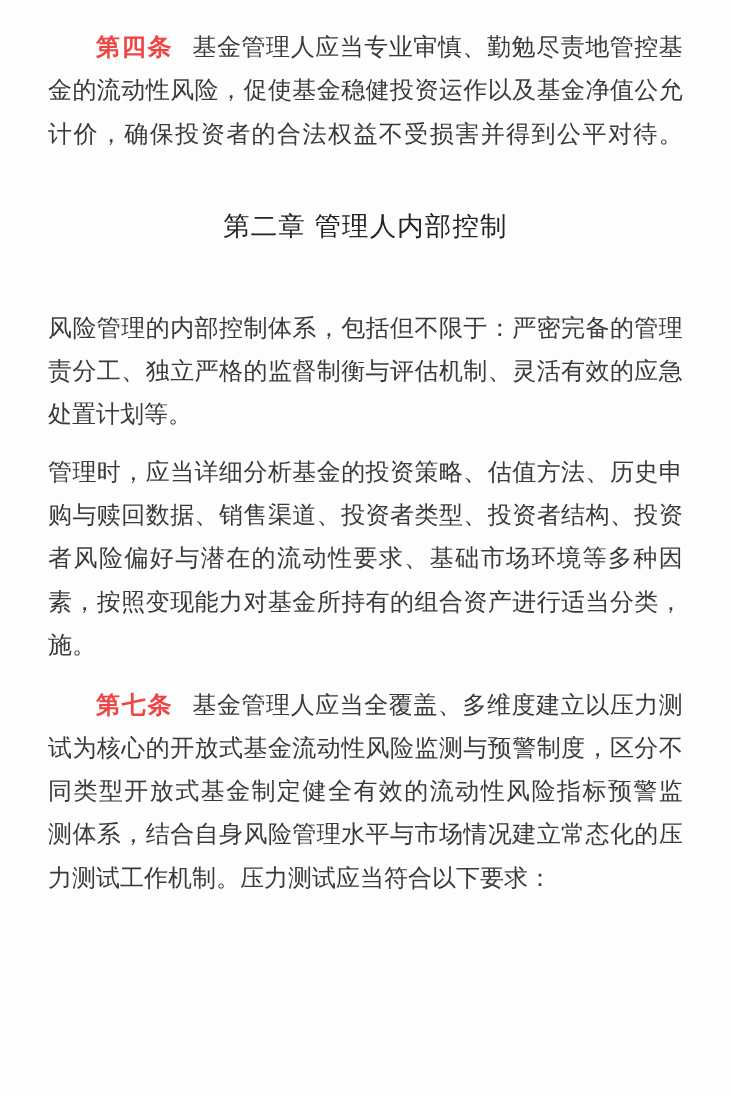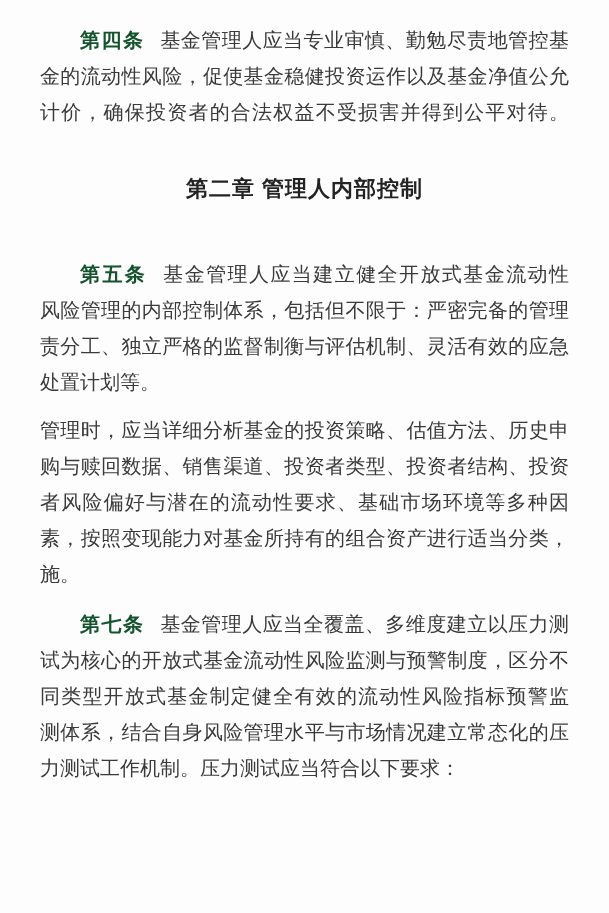--- a/index.html
+++ b/index.html
@@ -31,27 +31,27 @@
     overflow: hidden;
   }
   .line.flush {
     text-align-last: left;
   }
   .line.first {
     text-indent: 2em;
   }
   .article-label {
     font-weight: bold;
-    color: #14532d;
+    color: #ef4444;
     margin-right: 0.8em;
     letter-spacing: 1px;
   }
   .chapter-heading {
     font-family: "Liberation Sans", "DejaVu Sans", sans-serif;
-    font-weight: bold;
+    font-weight: normal;
     font-size: 22px;
     line-height: 38px;
     color: #232323;
     text-align: center;
     margin: 40px 0 48px 0;
     letter-spacing: 1px;
   }
   .mt-a6 { margin-top: 12px; }
   .mt-a7 { margin-top: 14px; }
 </style>
@@ -64,23 +64,20 @@
     <div class="line first">
       <span class="article-label">第四条</span><span>基金管理人应当专业审慎、勤勉尽责地管控基</span>
     </div>
     <div class="line">金的流动性风险，促使基金稳健投资运作以及基金净值公允</div>
     <div class="line">计价，确保投资者的合法权益不受损害并得到公平对待。</div>
   </div>
 
   <div class="chapter-heading">第二章 管理人内部控制</div>
 
   <div class="paragraph">
-    <div class="line first">
-      <span class="article-label">第五条</span><span>基金管理人应当建立健全开放式基金流动性</span>
-    </div>
     <div class="line">风险管理的内部控制体系，包括但不限于：严密完备的管理</div>
     <div class="line">责分工、独立严格的监督制衡与评估机制、灵活有效的应急</div>
     <div class="line flush">处置计划等。</div>
   </div>
 
   <div class="paragraph mt-a6">
     <div class="line">管理时，应当详细分析基金的投资策略、估值方法、历史申</div>
     <div class="line">购与赎回数据、销售渠道、投资者类型、投资者结构、投资</div>
     <div class="line">者风险偏好与潜在的流动性要求、基础市场环境等多种因</div>
     <div class="line">素，按照变现能力对基金所持有的组合资产进行适当分类，</div>

